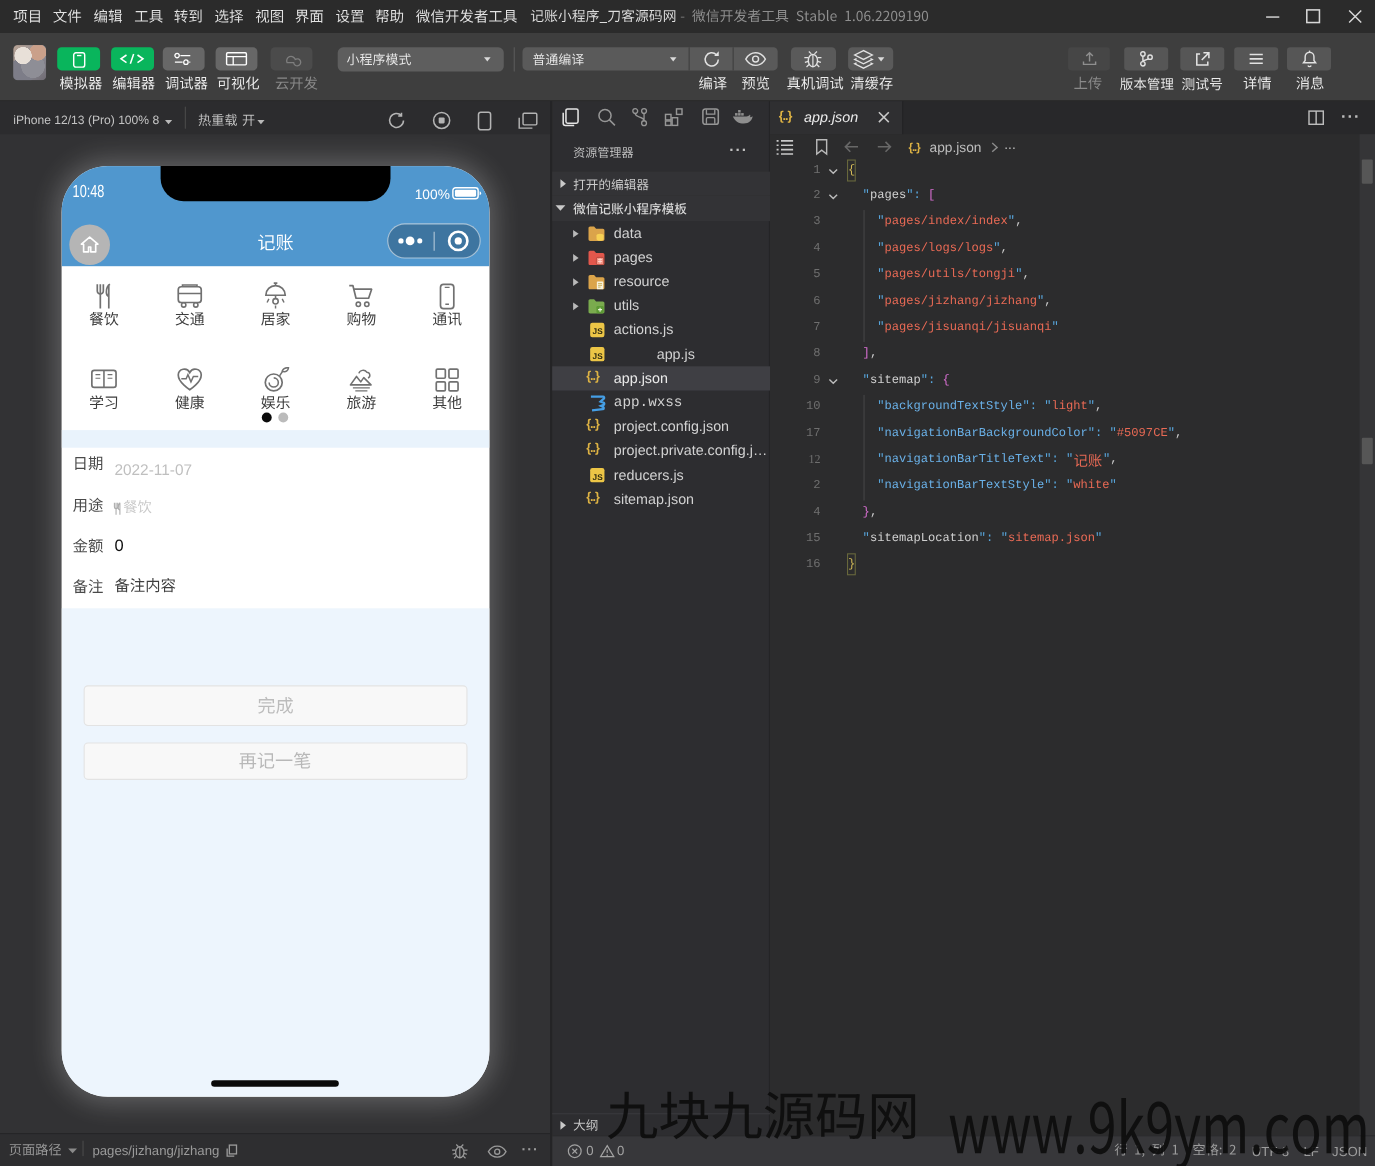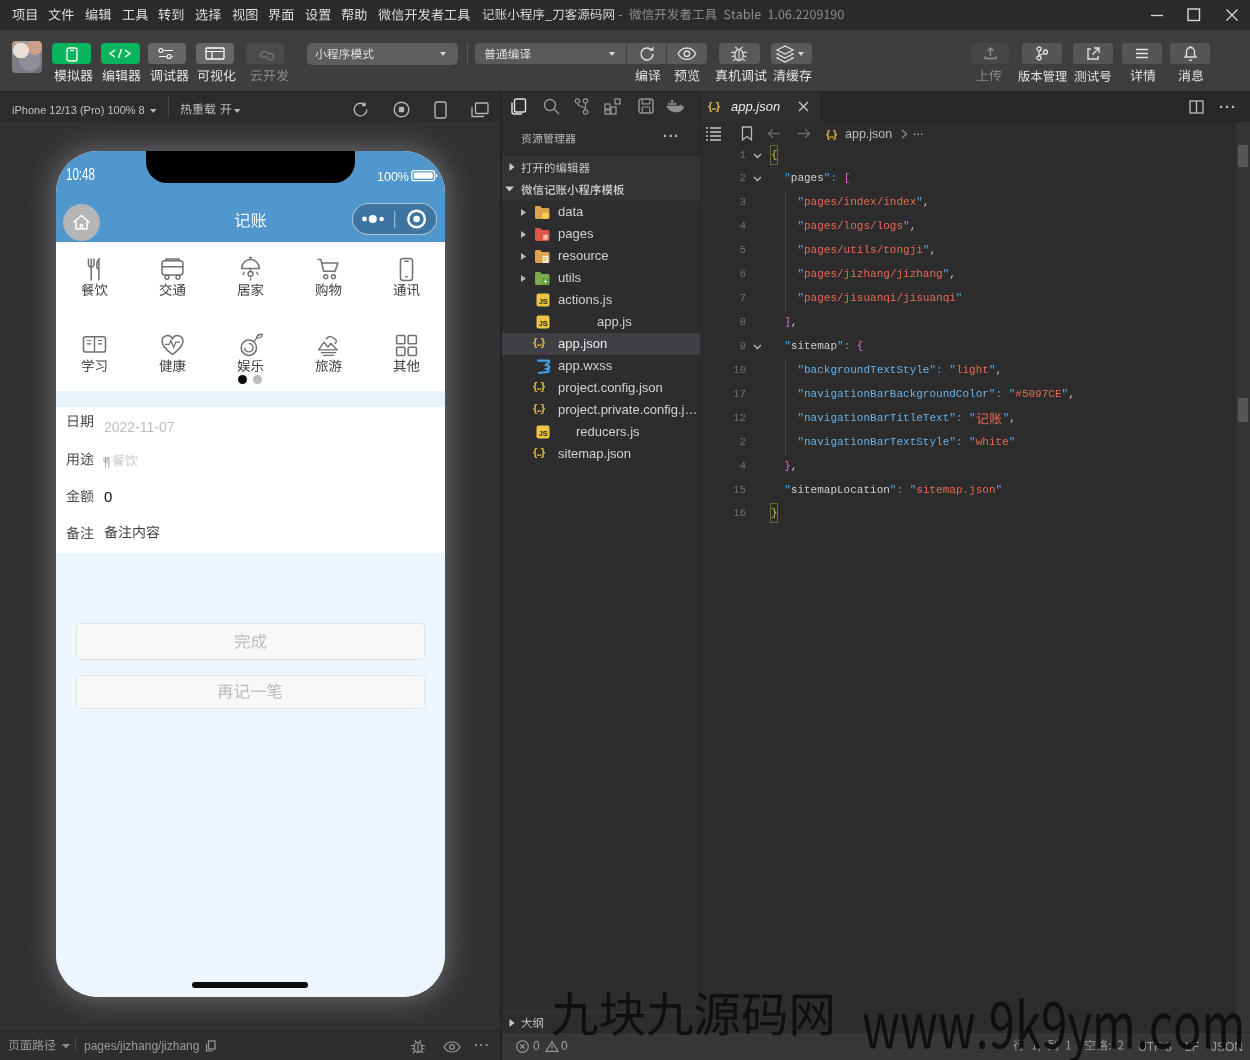--- a/index.html
+++ b/index.html
@@ -465,30 +465,30 @@
 <svg class="icon" style="left:536px;top:315px;" width="14" height="14" viewBox="0 0 14 14">
     <rect x="0.5" y="0.5" width="13" height="13" rx="2" fill="#ecc546"></rect>
     <text x="7.3" y="11" font-family="Liberation Sans" font-size="7.5" font-weight="bold" fill="#2e2a10" text-anchor="middle">JS</text>
   </svg>
 <div class="lat" style="left:558px;top:314px;font-size:13px;color:#d2d2d2;margin-left:39px;">app.js</div>
 <div class="lat" style="left:533px;top:335.5px;font-size:11.5px;color:#deb344;font-weight:bold;letter-spacing:-1px">{..}</div>
 <div class="lat" style="left:558px;top:336px;font-size:13px;color:#ebebeb;">app.json</div>
 <svg class="icon" style="left:535px;top:358.5px;" width="16" height="15" viewBox="0 0 16 15">
     <path d="M2.2 1.6h11c1 0 1.4 1.1.7 1.8L11 6l2.6 1c.9.4 1 1.6.2 2.1L11.4 10l1.9.9c.9.5.7 2-.4 2.1l-9.7 1" fill="none" stroke="#459fe6" stroke-width="2.1"></path>
   </svg>
-<div class="lat" style="left:558px;top:358px;font-size:13px;color:#d2d2d2;">app.wxss</div>
+<div class="lat" style="left:558px;top:358px;font-size:13px;color:#d2d2d2;font-family:Liberation Mono, monospace;">app.wxss</div>
 <div class="lat" style="left:533px;top:379.5px;font-size:11.5px;color:#deb344;font-weight:bold;letter-spacing:-1px">{..}</div>
 <div class="lat" style="left:558px;top:380px;font-size:13px;color:#d2d2d2;">project.config.json</div>
 <div class="lat" style="left:533px;top:401.5px;font-size:11.5px;color:#deb344;font-weight:bold;letter-spacing:-1px">{..}</div>
 <div class="lat" style="left:558px;top:402px;font-size:13px;color:#d2d2d2;width:141px;overflow:hidden;text-overflow:ellipsis">project.private.config.js...</div>
 <svg class="icon" style="left:536px;top:425px;" width="14" height="14" viewBox="0 0 14 14">
     <rect x="0.5" y="0.5" width="13" height="13" rx="2" fill="#ecc546"></rect>
     <text x="7.3" y="11" font-family="Liberation Sans" font-size="7.5" font-weight="bold" fill="#2e2a10" text-anchor="middle">JS</text>
   </svg>
-<div class="lat" style="left:558px;top:424px;font-size:13px;color:#d2d2d2;margin-left:18px;">reducers.js</div>
+<div class="lat" style="left:558px;top:424px;font-size:13px;color:#d2d2d2;">reducers.js</div>
 <div class="lat" style="left:533px;top:445.5px;font-size:11.5px;color:#deb344;font-weight:bold;letter-spacing:-1px">{..}</div>
 <div class="lat" style="left:558px;top:446px;font-size:13px;color:#d2d2d2;">sitemap.json</div>
 <div class="abs" style="left:502px;top:1012px;width:198px;height:1px;background:#3a3a3d;"></div>
 <svg class="icon" style="left:508px;top:1018px;" width="8" height="10" viewBox="0 0 8 10">
     <path d="M1.5 1l5 4l-5 4z" fill="#c9c9c9"></path>
   </svg>
 <svg style="position:absolute;left:521px;top:1017px;overflow:visible" width="23.0" height="12.9" viewBox="0 0 23.0 12.9">
     <path transform="translate(0,10.12) scale(0.011500,-0.011500)" d="M461 839C460 760 461 659 446 553H62V476H433C393 286 293 92 43 -16C64 -32 88 -59 100 -78C344 34 452 226 501 419C579 191 708 14 902 -78C915 -56 939 -25 958 -8C764 73 633 255 563 476H942V553H526C540 658 541 758 542 839Z M1043 53 1057 -19C1148 4 1267 33 1381 62L1375 126C1251 98 1126 70 1043 53ZM1406 787V-79H1476V720H1847V20C1847 5 1842 0 1827 0C1813 0 1766 -1 1714 1C1724 -17 1735 -48 1738 -66C1811 -66 1854 -65 1880 -53C1907 -41 1917 -21 1917 19V787ZM1736 683C1716 602 1692 521 1665 443C1631 505 1596 566 1562 622L1509 594C1551 524 1595 443 1636 364C1594 254 1545 155 1490 79C1506 70 1535 52 1547 42C1592 111 1635 195 1673 289C1707 218 1736 151 1755 97L1812 128C1789 195 1750 280 1704 368C1740 465 1772 568 1799 671ZM1061 423C1076 430 1099 436 1220 452C1177 388 1138 336 1120 316C1090 279 1067 254 1046 250C1055 231 1066 195 1070 180C1091 192 1125 201 1379 253C1378 268 1378 297 1380 316L1174 279C1250 368 1324 479 1387 590L1322 628C1304 591 1283 554 1262 519L1136 506C1193 593 1249 704 1290 810L1218 842C1182 721 1114 590 1092 556C1071 522 1054 498 1037 494C1046 474 1058 438 1061 423Z" fill="#c8c8c8"></path>
   </svg>
 <div class="abs" style="left:700px;top:92px;width:550px;height:30px;background:#28282a;"></div>
@@ -542,21 +542,21 @@
 <div class="lat" style="left:700px;top:287.08px;width:46px;text-align:right;height:23.93px;line-height:23.93px;font-size:11px;font-family:'Liberation Mono',monospace;color:#6f6f6f">7</div>
 <div class="lat" style="left:771px;top:311.01px;height:23.93px;line-height:23.93px;font-size:11px;font-family:'Liberation Mono',monospace">  <span style="color:#d96fd3">]</span><span style="color:#cfcfcf">,</span></div>
 <div class="lat" style="left:700px;top:311.01px;width:46px;text-align:right;height:23.93px;line-height:23.93px;font-size:11px;font-family:'Liberation Mono',monospace;color:#6f6f6f">8</div>
 <div class="lat" style="left:771px;top:334.94px;height:23.93px;line-height:23.93px;font-size:11px;font-family:'Liberation Mono',monospace">  <span style="color:#58a6dc">"</span><span style="color:#d0d0d0">sitemap</span><span style="color:#58a6dc">"</span><span style="color:#58a6dc">:</span> <span style="color:#d96fd3">{</span></div>
 <div class="lat" style="left:700px;top:334.94px;width:46px;text-align:right;height:23.93px;line-height:23.93px;font-size:11px;font-family:'Liberation Mono',monospace;color:#6f6f6f">9</div>
 <div class="lat" style="left:771px;top:358.87px;height:23.93px;line-height:23.93px;font-size:11px;font-family:'Liberation Mono',monospace">    <span style="color:#58a6dc">"</span><span style="color:#6ab1e8">backgroundTextStyle</span><span style="color:#58a6dc">"</span><span style="color:#58a6dc">:</span> <span style="color:#58a6dc">"</span><span style="color:#e96a55">light</span><span style="color:#58a6dc">"</span><span style="color:#cfcfcf">,</span></div>
 <div class="lat" style="left:700px;top:358.87px;width:46px;text-align:right;height:23.93px;line-height:23.93px;font-size:11px;font-family:'Liberation Mono',monospace;color:#6f6f6f">10</div>
 <div class="lat" style="left:771px;top:382.80px;height:23.93px;line-height:23.93px;font-size:11px;font-family:'Liberation Mono',monospace">    <span style="color:#58a6dc">"</span><span style="color:#6ab1e8">navigationBarBackgroundColor</span><span style="color:#58a6dc">"</span><span style="color:#58a6dc">:</span> <span style="color:#58a6dc">"</span><span style="color:#e96a55">#5097CE</span><span style="color:#58a6dc">"</span><span style="color:#cfcfcf">,</span></div>
 <div class="lat" style="left:700px;top:382.80px;width:46px;text-align:right;height:23.93px;line-height:23.93px;font-size:11px;font-family:'Liberation Mono',monospace;color:#6f6f6f">17</div>
 <div class="lat" style="left:771px;top:406.73px;height:23.93px;line-height:23.93px;font-size:11px;font-family:'Liberation Mono',monospace">    <span style="color:#58a6dc">"</span><span style="color:#6ab1e8">navigationBarTitleText</span><span style="color:#58a6dc">"</span><span style="color:#58a6dc">:</span> <span style="color:#58a6dc">"</span><span style="display:inline-block;width:27px"></span><span style="color:#58a6dc">"</span><span style="color:#cfcfcf">,</span></div>
-<div class="lat" style="left:700px;top:406.73px;width:46px;text-align:right;height:23.93px;line-height:23.93px;font-size:11px;font-family:Liberation Mono, monospace;color:#6f6f6f">12</div>
+<div class="lat" style="left:700px;top:406.73px;width:46px;text-align:right;height:23.93px;line-height:23.93px;font-size:11px;font-family:Liberation Serif, serif;color:#6f6f6f">12</div>
 <svg style="position:absolute;left:975.8px;top:412.3px;overflow:visible" width="26.0" height="14.6" viewBox="0 0 26.0 14.6">
     <path transform="translate(0,11.44) scale(0.013000,-0.013000)" d="M124 769C179 720 249 652 280 608L335 661C300 703 230 769 176 815ZM200 -61V-60C214 -41 242 -20 408 98C400 113 389 143 384 163L280 92V526H46V453H206V93C206 44 175 10 157 -4C171 -17 192 -45 200 -61ZM419 770V695H816V442H438V57C438 -41 474 -65 586 -65C611 -65 790 -65 816 -65C925 -65 951 -20 962 143C940 148 908 161 889 175C884 33 874 7 812 7C773 7 621 7 591 7C527 7 515 16 515 56V370H816V318H891V770Z M1213 666V380C1213 252 1203 71 1037 -29C1051 -40 1070 -62 1078 -74C1254 41 1273 233 1273 380V666ZM1249 130C1295 75 1349 -1 1372 -49L1423 -8C1398 37 1342 110 1296 164ZM1085 793V177H1144V731H1338V180H1398V793ZM1841 796C1791 696 1706 599 1617 537C1634 524 1660 496 1672 482C1761 552 1853 661 1911 774ZM1500 -85C1516 -72 1545 -60 1738 19C1734 35 1731 64 1731 85L1584 32V381H1666C1711 191 1793 29 1914 -58C1926 -39 1949 -13 1965 0C1854 72 1776 217 1735 381H1945V451H1584V820H1513V451H1424V381H1513V42C1513 2 1487 -16 1469 -24C1481 -39 1495 -68 1500 -85Z" fill="#e96a55"></path>
   </svg>
 <div class="lat" style="left:771px;top:430.66px;height:23.93px;line-height:23.93px;font-size:11px;font-family:'Liberation Mono',monospace">    <span style="color:#58a6dc">"</span><span style="color:#6ab1e8">navigationBarTextStyle</span><span style="color:#58a6dc">"</span><span style="color:#58a6dc">:</span> <span style="color:#58a6dc">"</span><span style="color:#e96a55">white</span><span style="color:#58a6dc">"</span></div>
 <div class="lat" style="left:700px;top:430.66px;width:46px;text-align:right;height:23.93px;line-height:23.93px;font-size:11px;font-family:'Liberation Mono',monospace;color:#6f6f6f">2</div>
 <div class="lat" style="left:771px;top:454.59px;height:23.93px;line-height:23.93px;font-size:11px;font-family:'Liberation Mono',monospace">  <span style="color:#d96fd3">}</span><span style="color:#cfcfcf">,</span></div>
 <div class="lat" style="left:700px;top:454.59px;width:46px;text-align:right;height:23.93px;line-height:23.93px;font-size:11px;font-family:'Liberation Mono',monospace;color:#6f6f6f">4</div>
 <div class="lat" style="left:771px;top:478.52px;height:23.93px;line-height:23.93px;font-size:11px;font-family:'Liberation Mono',monospace">  <span style="color:#58a6dc">"</span><span style="color:#d0d0d0">sitemapLocation</span><span style="color:#58a6dc">"</span><span style="color:#58a6dc">:</span> <span style="color:#58a6dc">"</span><span style="color:#e96a55">sitemap.json</span><span style="color:#58a6dc">"</span></div>
 <div class="lat" style="left:700px;top:478.52px;width:46px;text-align:right;height:23.93px;line-height:23.93px;font-size:11px;font-family:'Liberation Mono',monospace;color:#6f6f6f">15</div>
 <div class="lat" style="left:771px;top:502.45px;height:23.93px;line-height:23.93px;font-size:11px;font-family:'Liberation Mono',monospace"><span style="display:inline-block;width:6.6px;color:#d3ba57">}</span></div>

